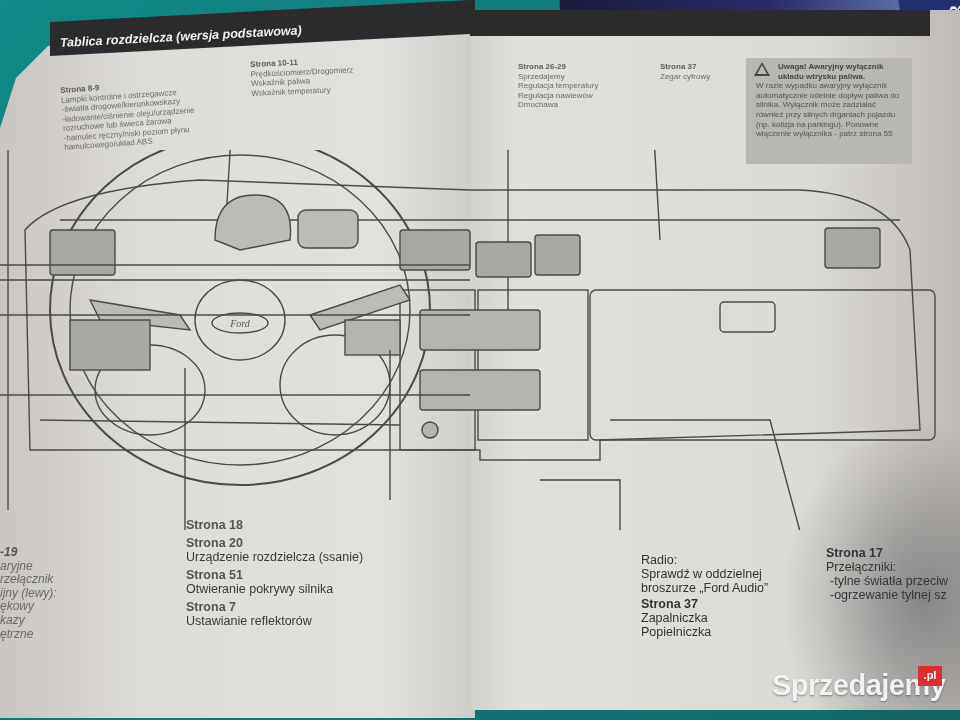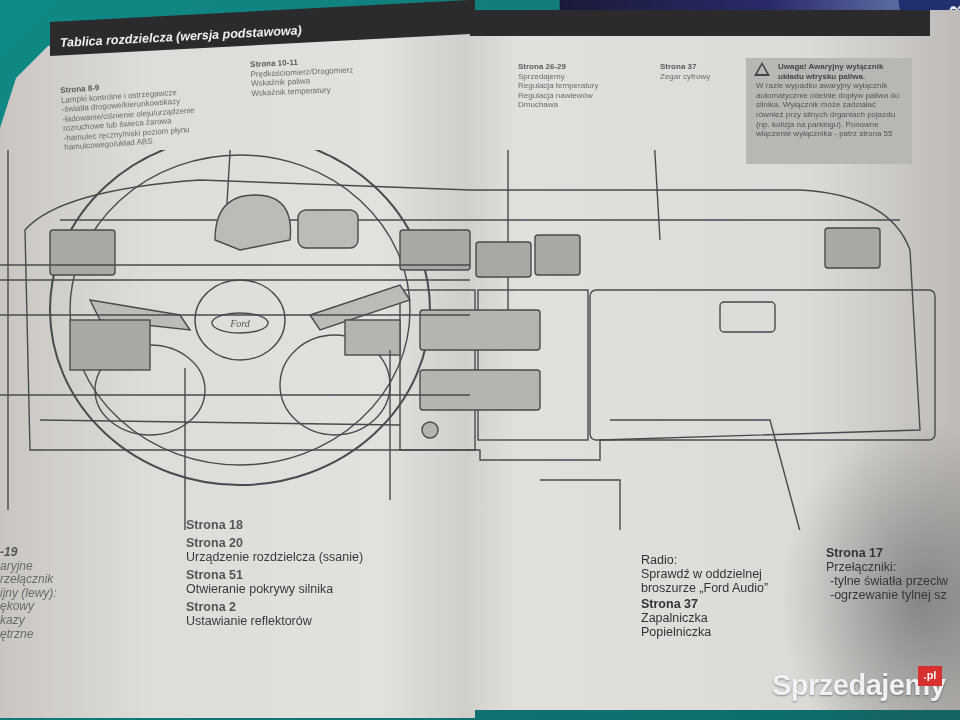--- a/index.html
+++ b/index.html
@@ -146,21 +146,21 @@
     </div>
   <div class="item">
       <div class="hd">Strona 20</div>
       <div>Urządzenie rozdzielcza (ssanie)</div>
     </div>
   <div class="item">
       <div class="hd">Strona 51</div>
       <div>Otwieranie pokrywy silnika</div>
     </div>
   <div class="item">
-      <div class="hd">Strona 2</div>
+      <div class="hd">Strona 7</div>
       <div>Ustawianie reflektorów</div>
     </div>
 </div>
 
 <div class="labels lbl-far-left">
   <div class="hd">-19</div>
   <div>aryjne</div>
   <div>rzełącznik</div>
   <div>ijny (lewy):</div>
   <div>ękowy</div>

